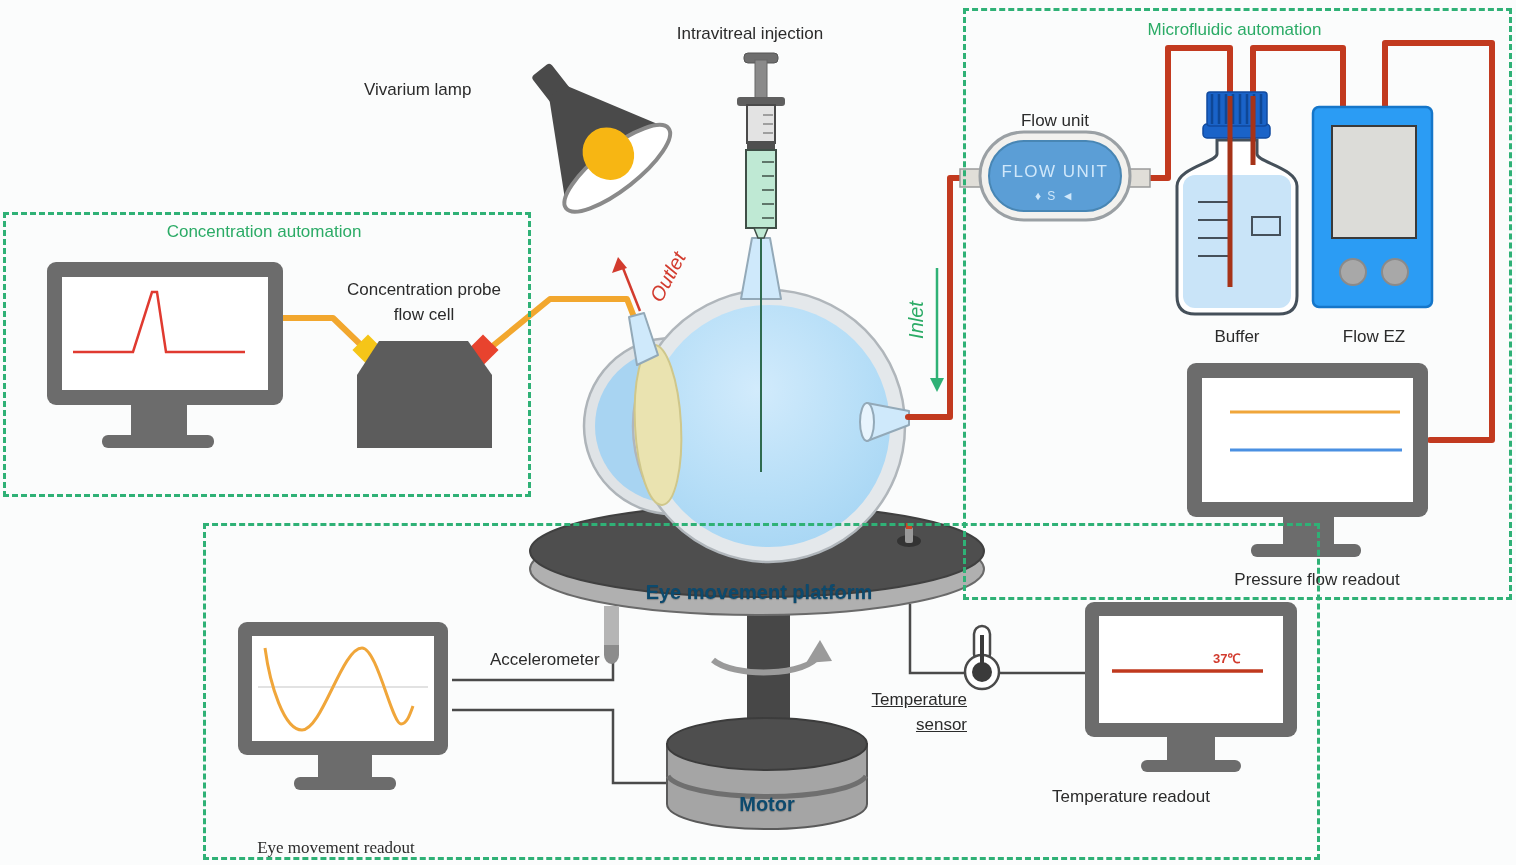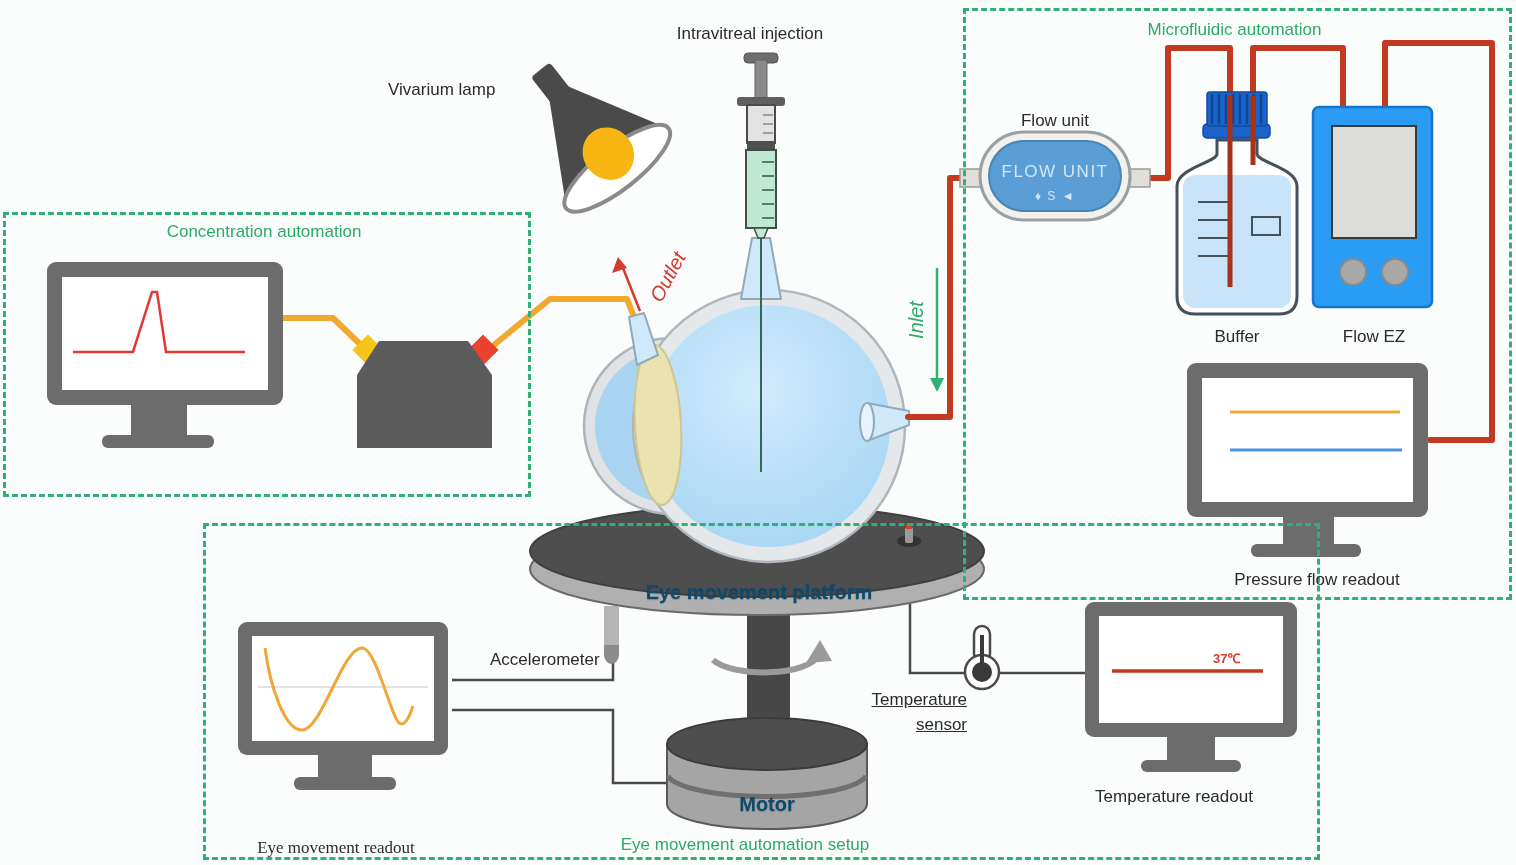--- a/index.html
+++ b/index.html
@@ -201,45 +201,48 @@
     <polygon points="930,378 944,378 937,392" fill="#2fb176"></polygon>
   </g>
 </svg>
 
 <div class="box" style="left:3px;top:212px;width:522px;height:279px;"></div>
 <div class="box" style="left:963px;top:8px;width:543px;height:586px;"></div>
 <div class="box" style="left:203px;top:523px;width:1111px;height:331px;"></div>
 
 <div class="lbl green center" style="left:3px;top:219px;width:522px;">Concentration automation</div>
 <div class="lbl green center" style="left:963px;top:17px;width:543px;">Microfluidic automation</div>
-<div class="lbl green center" style="left:203px;top:832px;width:1084px;">Eye movement automation setup</div>
-
-<div class="lbl" style="left:388px;top:77px;">Vivarium lamp</div>
+
+<div class="lbl" style="left:364px;top:77px;">Vivarium lamp</div>
 <div class="lbl center" style="left:650px;top:21px;width:200px;">Intravitreal injection</div>
 
 
 <div class="lbl red rot" style="left:668px;top:277px;font-style:italic;font-size:20px;transform:translate(-50%,-50%) rotate(-62deg);">Outlet</div>
 <div class="lbl green rot" style="left:916px;top:320px;font-style:italic;font-size:20px;">Inlet</div>
 
+<div class="lbl center" style="left:314px;top:277px;width:220px;">
+  <span>Concentration probe</span><br>
+  <span>flow cell</span>
+</div>
 
 <div class="lbl center" style="left:975px;top:108px;width:160px;">Flow unit</div>
 <div class="devtext" style="left:989px;top:162px;width:132px;text-align:center;font-size:17px;">FLOW UNIT</div>
 <div class="devtext" style="left:989px;top:189px;width:132px;text-align:center;font-size:12px;">♦ S ◄</div>
 
 <div class="lbl center" style="left:1157px;top:324px;width:160px;">Buffer</div>
 <div class="lbl center" style="left:1294px;top:324px;width:160px;">Flow EZ</div>
 <div class="lbl center" style="left:1197px;top:567px;width:240px;">Pressure flow readout</div>
 
 <div class="lbl white center" style="left:609px;top:580px;width:300px;font-size:20px;z-index:2;">Eye movement platform</div>
 <div class="lbl" style="left:490px;top:647px;">Accelerometer</div>
 
 <div class="lbl" style="left:767px;top:687px;width:200px;text-align:right;white-space:normal;text-decoration:underline;">
   <span>Temperature</span><br>
   <span>sensor</span>
 </div>
 
-<div class="lbl center" style="left:1054px;top:784px;width:240px;">Temperature readout</div>
+<div class="lbl center" style="left:1011px;top:784px;width:240px;">Temperature readout</div>
 <div class="lbl red" style="left:1213px;top:646px;font-size:13px;font-weight:bold;z-index:2;">37℃</div>
 
 <div class="lbl center" style="left:216px;top:835px;width:240px;font-family:Liberation Serif, serif;">Eye movement readout</div>
 <div class="lbl white center" style="left:697px;top:792px;width:140px;font-size:20px;z-index:2;">Motor</div>
 
 </div>
 
 </body></html>

